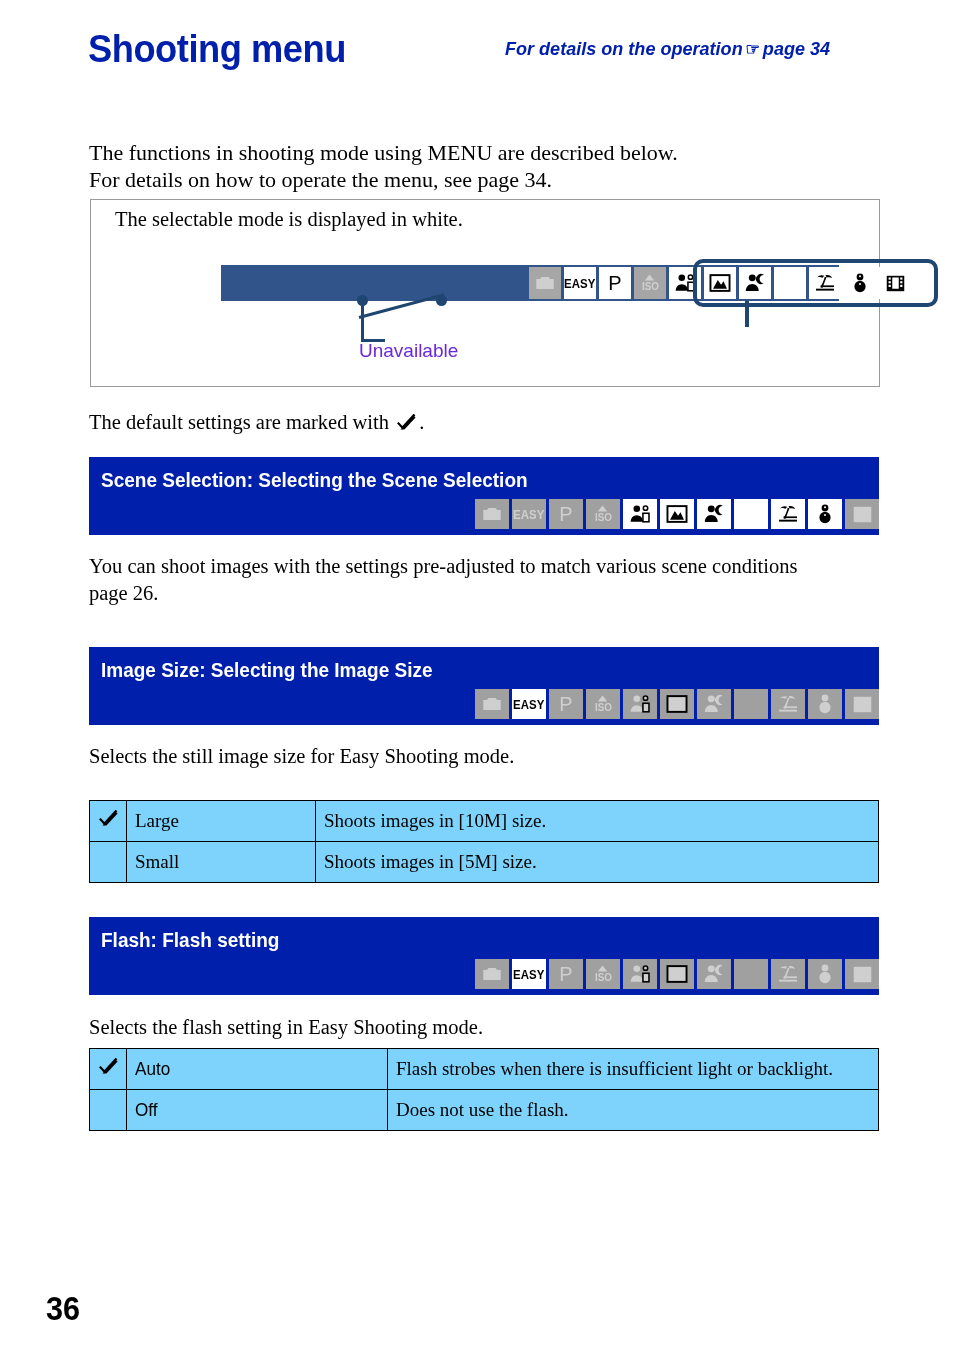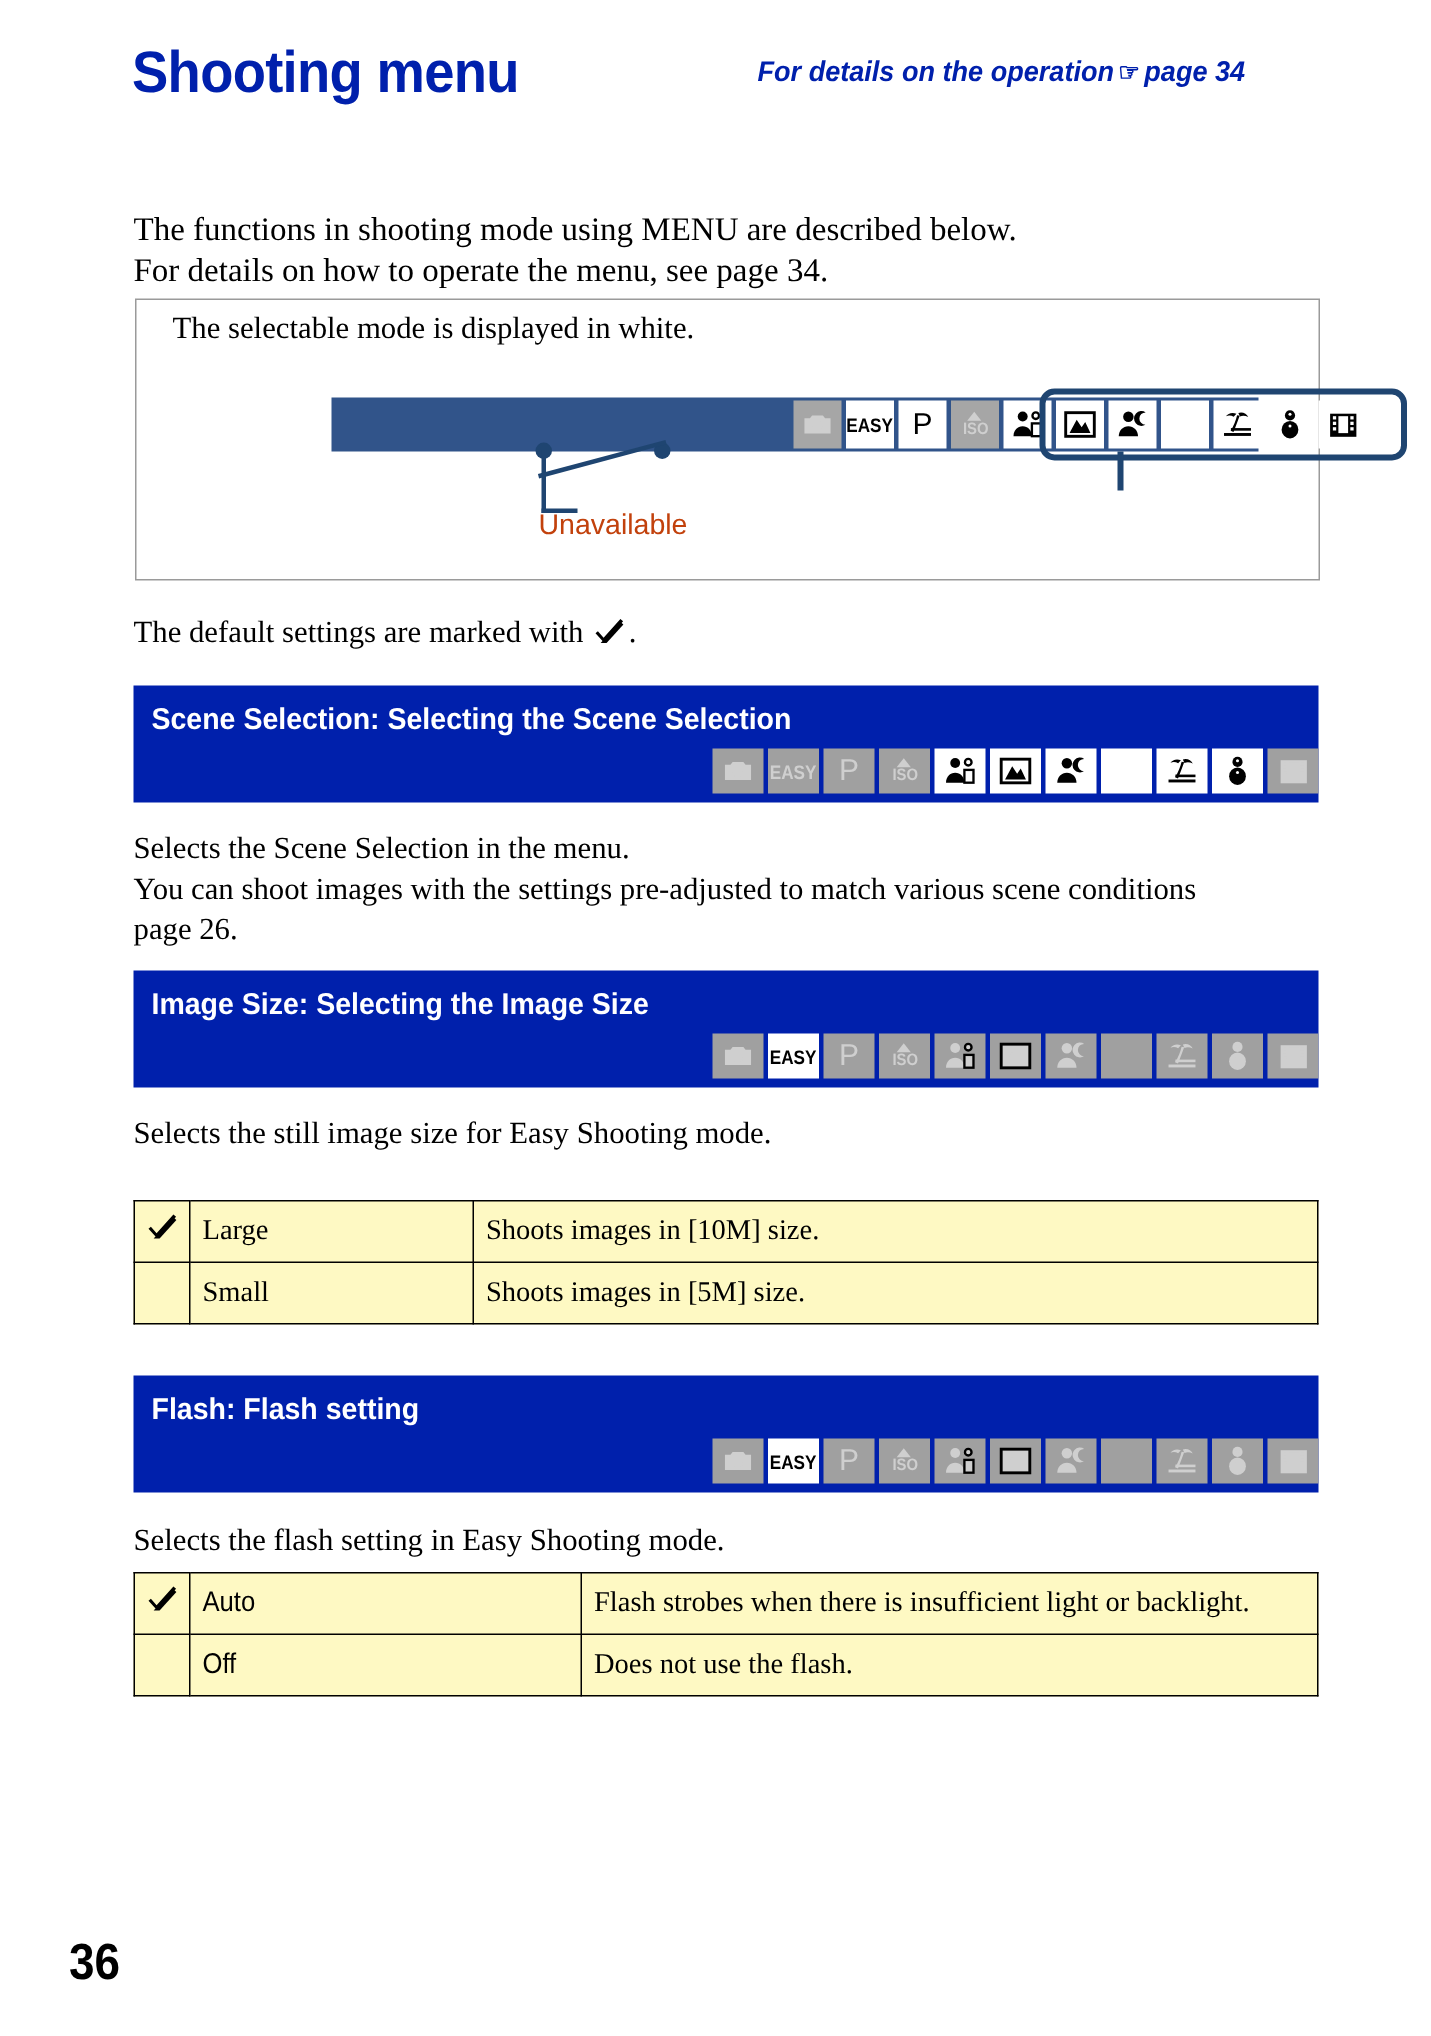--- a/index.html
+++ b/index.html
@@ -128,21 +128,21 @@
   .dot {
     position: absolute;
     width: 11px; height: 11px;
     border-radius: 50%;
     background: #1f4571;
   }
   .legend-label {
     position: absolute;
     font-family: "Liberation Sans", sans-serif;
     font-size: 19px;
-    color: #c2410c;
+    color: #6d28d9;
     white-space: nowrap;
   }
   .legend-note {
     position: absolute;
     left: 548px; top: 123px;
     font-size: 20px;
     line-height: 26px;
     white-space: nowrap;
   }
   .scn-word {
@@ -199,21 +199,21 @@
     width: 780px;
   }
 
   
   .opt-table {
     position: absolute;
     left: 89px;
     width: 790px;
     border-collapse: collapse;
     table-layout: fixed;
-    background: #fef9c3;
+    background: #7dd3fc;
   }
   .opt-table td {
     border: 1px solid #000000;
     height: 36px;
     font-size: 19px;
     padding: 2px 8px;
     vertical-align: middle;
   }
   .opt-table td.c-check {
     width: 36px;
@@ -439,21 +439,20 @@
           <rect x="4.1" y="13.5" width="2.5" height="2.5" fill="#fff"></rect>
           <rect x="17.4" y="5.1" width="2.5" height="2.5" fill="#fff"></rect>
           <rect x="17.4" y="9.3" width="2.5" height="2.5" fill="#fff"></rect>
           <rect x="17.4" y="13.5" width="2.5" height="2.5" fill="#fff"></rect>
           <rect x="8.3" y="5.1" width="7.4" height="12.9" fill="#fff"></rect>
         </svg>
       </div>
     </div>
 </div>
 <div class="body-copy" style="top:553px;">
-  <div>Selects the Scene Selection in the menu.</div>
   <div>You can shoot images with the settings pre-adjusted to match various scene conditions</div>
   <div>page 26.</div>
 </div>
 
 <div class="section-bar" id="bar-1" style="top:647px; height:78px;">
   <div class="sec-title">Image Size: Selecting the Image Size</div>
   <div class="sec-icons" id="sec-icons-1" style="top:42px;">
       <div class="tile off" style="background: rgb(160, 160, 160);">
         <svg class="glyph" width="22" height="22" viewBox="0 0 24 24" aria-hidden="true">
           <path d="M2.5 7.5h4l1.6-2h7.8l1.6 2h4v11h-19z"></path>

